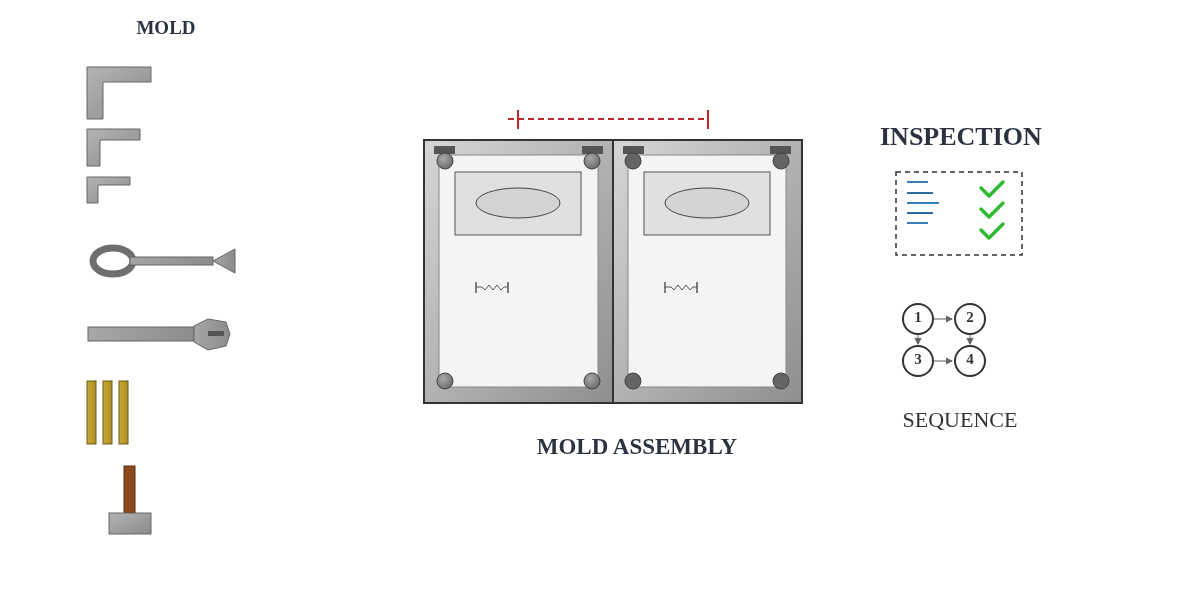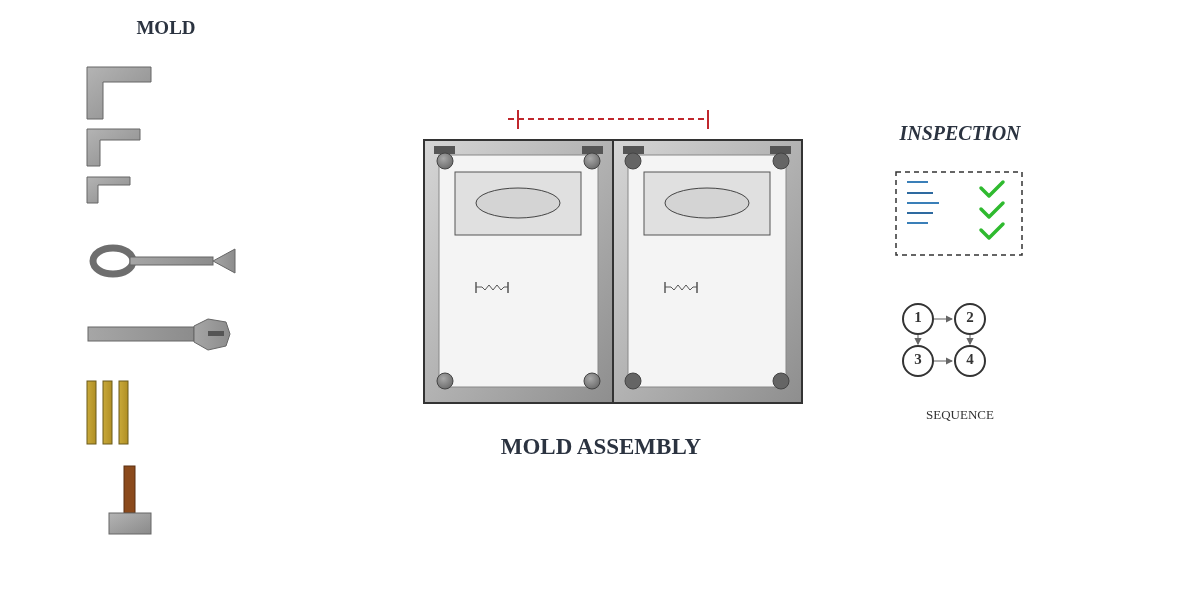--- a/index.html
+++ b/index.html
@@ -7,23 +7,23 @@
       width: 1200px; height: 600px; position: relative; overflow: hidden;
       background: #ffffff;
       font-family: "Liberation Serif", "DejaVu Serif", serif;
     }
     .abs { position: absolute; }
     .heading {
       font-weight: bold; color: #2b3340; text-align: center;
       font-family: "Liberation Serif", "DejaVu Serif", serif;
     }
     #tools-title { left: 106px; top: 17px; width: 120px; font-size: 19px; }
-    #mold-title { left: 451px; top: 434px; width: 300px; font-size: 23px; }
-    #inspection-title { left: 880px; top: 122px; width: 160px; font-size: 20px; font-style: italic; }
-    #sequence-title { left: 880px; top: 407px; width: 160px; font-size: 13px; font-weight: normal; color: #333; }
+    #mold-title { left: 487px; top: 434px; width: 300px; font-size: 23px; }
+    #inspection-title { left: 880px; top: 122px; width: 160px; font-size: 26px; }
+    #sequence-title { left: 880px; top: 407px; width: 160px; font-size: 22px; font-weight: normal; color: #333; }
     svg { position: absolute; overflow: visible; }
   </style>
 </head>
 <body>
 
 <div id="tools-title" class="abs heading">MOLD</div>
 
 <svg width="200" height="560" style="left:0;top:0">
   <defs>
     <linearGradient id="steel" x1="0" y1="0" x2="1" y2="1">

